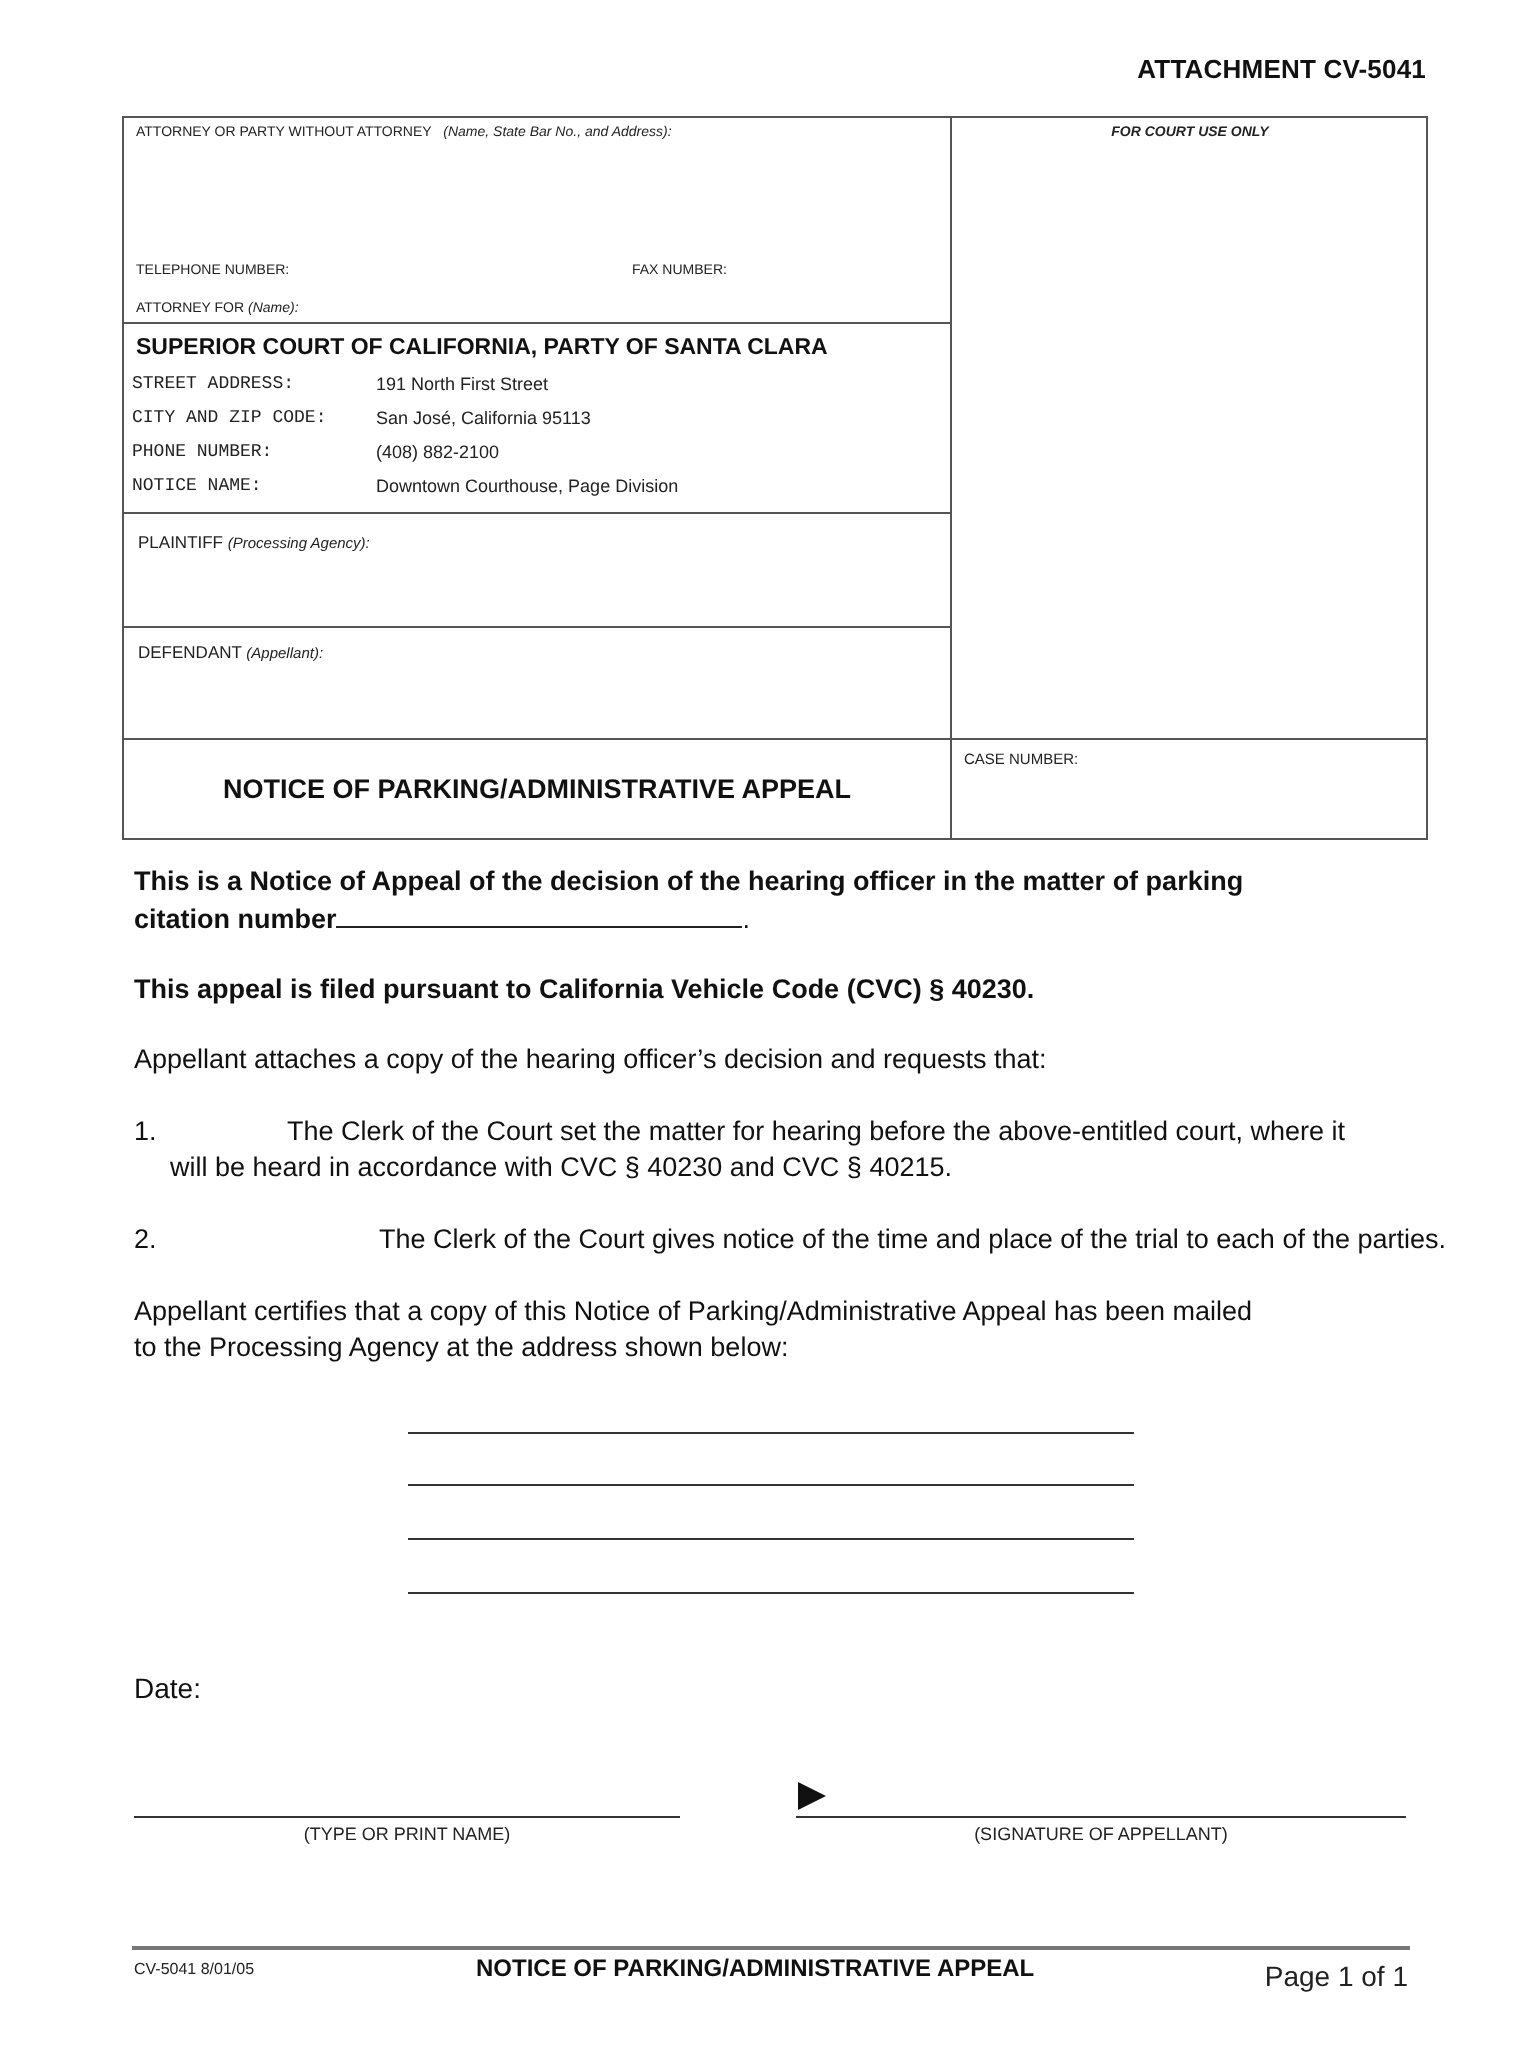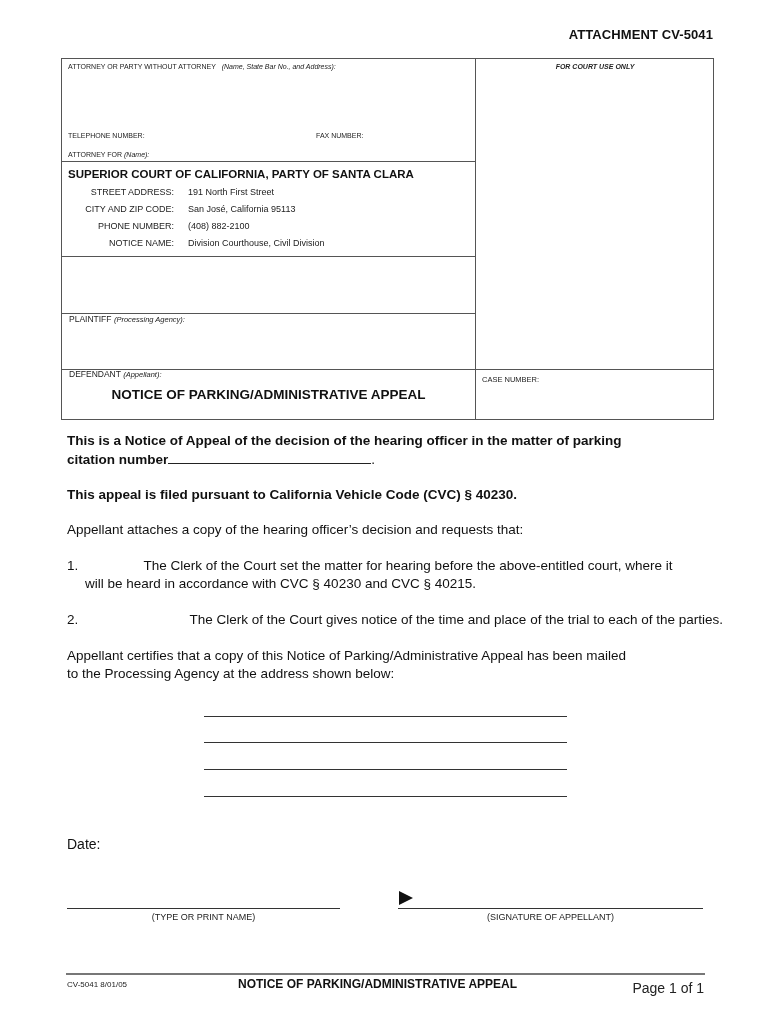--- a/index.html
+++ b/index.html
@@ -20,23 +20,23 @@
       left: 61px; top: 58px; width: 653px; height: 362px;
       border: 1px solid #555555;
     }
     .left-col {
       left: 61px; top: 58px; width: 415px; height: 362px;
       border-right: 1px solid #555555;
     }
     .hline { position: absolute; height: 0; border-top: 1px solid #555555; }
     .tiny { font-size: 7px; color: #222; }
     .tiny i { font-style: italic; }
-    .small { font-size: 9.5px; color: #222; margin-top: 48px; }
+    .small { font-size: 9.5px; color: #222; }
     .court-title { font-size: 11.5px; font-weight: bold; color: #111; }
-    .addr-label { font-size: 9px; color: #222; text-align: right; width: 108px; }
+    .addr-label { font-size: 9px; color: #222; width: 108px; font-family: Liberation Mono, monospace; }
     .addr-value { font-size: 9px; color: #222; }
     .notice-title {
       font-size: 13.5px; font-weight: bold; color: #111;
       width: 415px; text-align: center;
     }
     .body-bold { font-size: 13.5px; font-weight: bold; color: #111; line-height: 18px; }
     .body { font-size: 13.5px; color: #111; line-height: 18px; }
     .blank-inline {
       display: inline-block; width: 203px; border-bottom: 1px solid #222;
       height: 14px; vertical-align: baseline;
@@ -90,21 +90,21 @@
 <div class="abs addr-label" style="left:66px; top:187px;">STREET ADDRESS:</div>
 <div class="abs addr-value" style="left:188px; top:187px;">191 North First Street</div>
 
 <div class="abs addr-label" style="left:66px; top:204px;">CITY AND ZIP CODE:</div>
 <div class="abs addr-value" style="left:188px; top:204px;">San José, California  95113</div>
 
 <div class="abs addr-label" style="left:66px; top:221px;">PHONE NUMBER:</div>
 <div class="abs addr-value" style="left:188px; top:221px;">(408) 882-2100</div>
 
 <div class="abs addr-label" style="left:66px; top:238px;">NOTICE NAME:</div>
-<div class="abs addr-value" style="left:188px; top:238px;">Division Courthouse, Civil Division</div>
+<div class="abs addr-value" style="left:188px; top:238px;">Downtown Courthouse, Page Division</div>
 
 <div class="abs small" style="left:69px; top:266px; font-size:8.5px;">
   <span>PLAINTIFF</span> <i style="font-size:7.5px;">(Processing Agency):</i>
 </div>
 <div class="abs" style="left:66px; top:278px; width:405px; height:32px;"></div>
 
 <div class="abs small" style="left:69px; top:321px; font-size:8.5px;">
   <span>DEFENDANT</span> <i style="font-size:7.5px;">(Appellant):</i>
 </div>
 <div class="abs" style="left:66px; top:334px; width:405px; height:32px;"></div>

